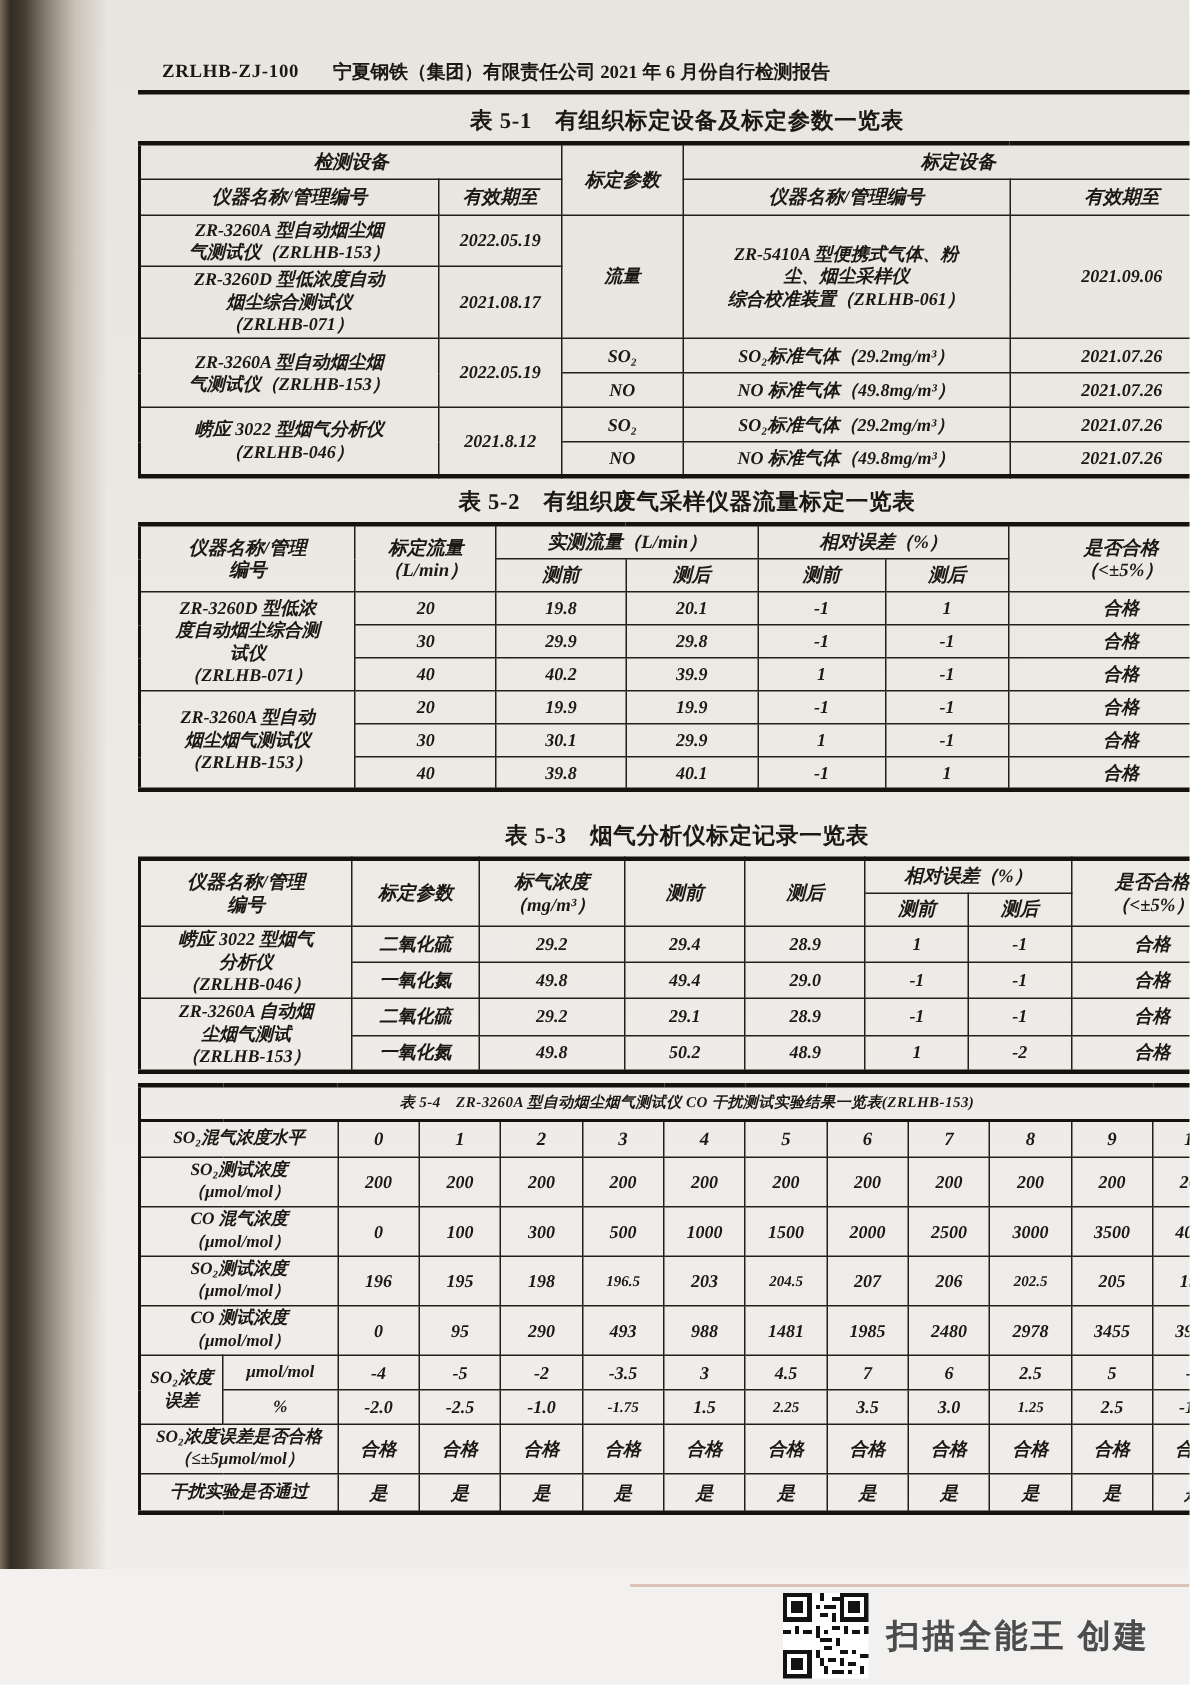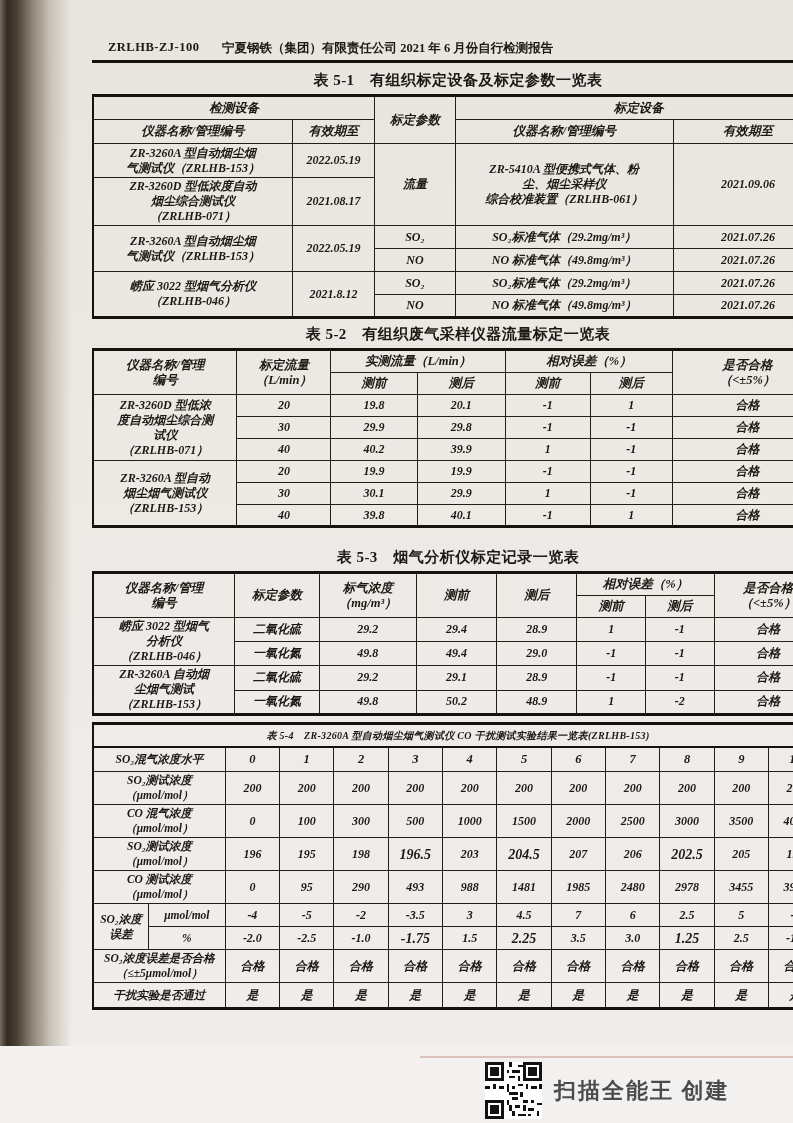--- a/index.html
+++ b/index.html
@@ -39,28 +39,28 @@
   th,td{
     border:1.5px solid #241e17;padding:1px 2px;text-align:center;
     vertical-align:middle;white-space:pre-line;line-height:15px;
     overflow:hidden;
   }
   th{font-size:12.5px;}
   .h22{height:22px}.h23{height:23px}.h25{height:25px}.h26{height:26px}
   .h30{height:30px}.h34{height:34px}.h46{height:46px}.h24{height:24px}
   .t4-title-cell{font-size:10px;border-bottom:2.5px solid #17120d;letter-spacing:0.3px;}
   .t4-label{font-size:11.5px;padding:1px 1px;}
-  .small-num{font-size:14px;}
+  .small-num{font-size:10px;}
   .footer{
     display:flex;justify-content:space-between;align-items:baseline;
     margin-top:16px;font-weight:bold;font-size:13px;
   }
   .footer-page{font-size:12.5px;word-spacing:3px;}
   .watermark{
-    position:absolute;left:485px;top:1062px;display:flex;align-items:center;
+    position:absolute;left:522px;top:1062px;display:flex;align-items:center;
   }
   .watermark-text{
     margin-left:12px;font-size:22px;color:#4c4c4c;font-weight:600;
     letter-spacing:2px;font-family:"Liberation Serif","DejaVu Serif",serif;
   }
 </style>
 </head>
 <body>
 
 <div class="scan-band-left"></div>

